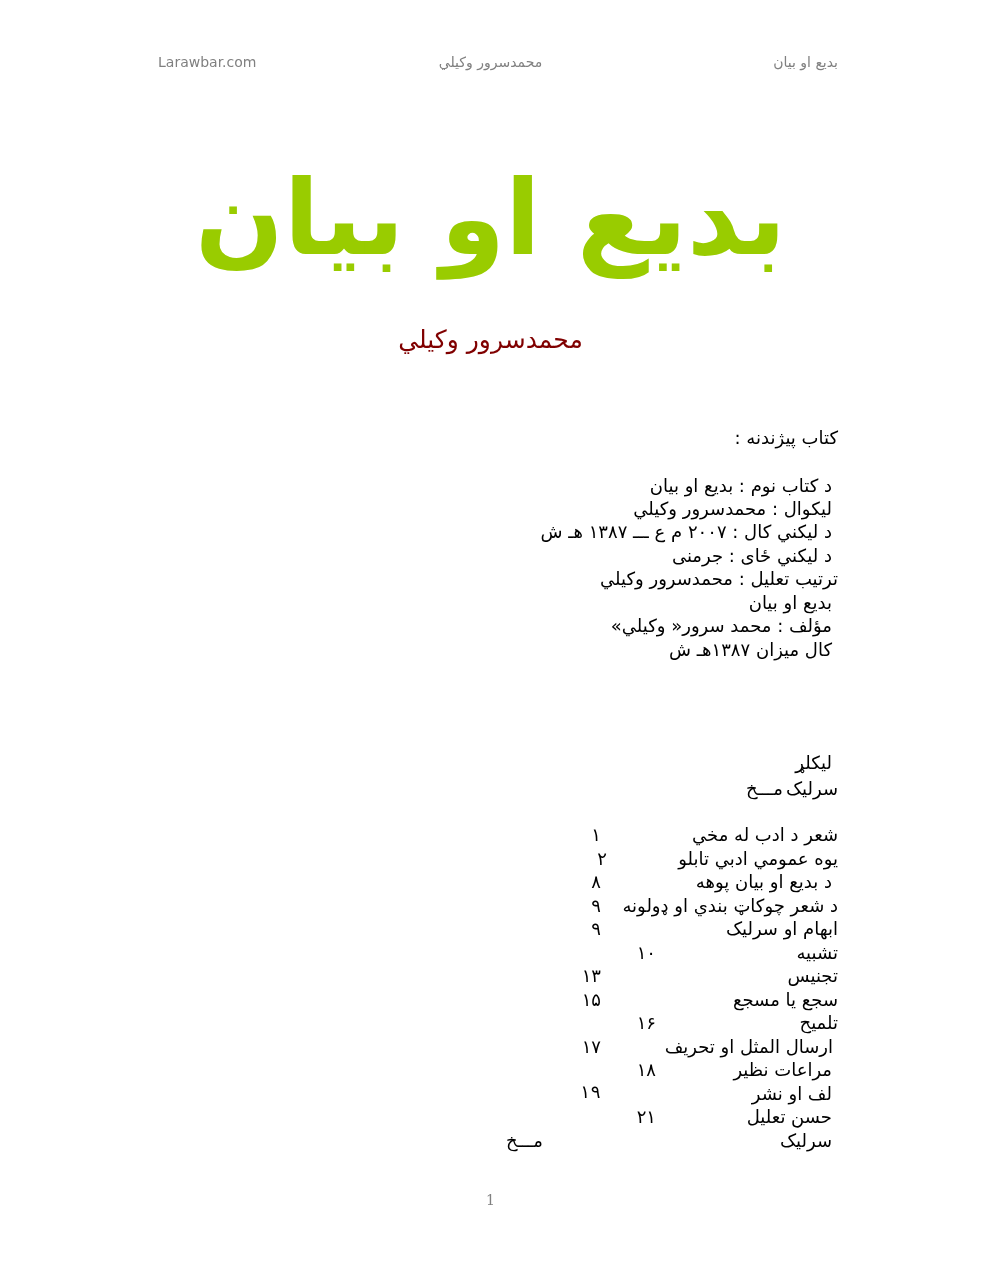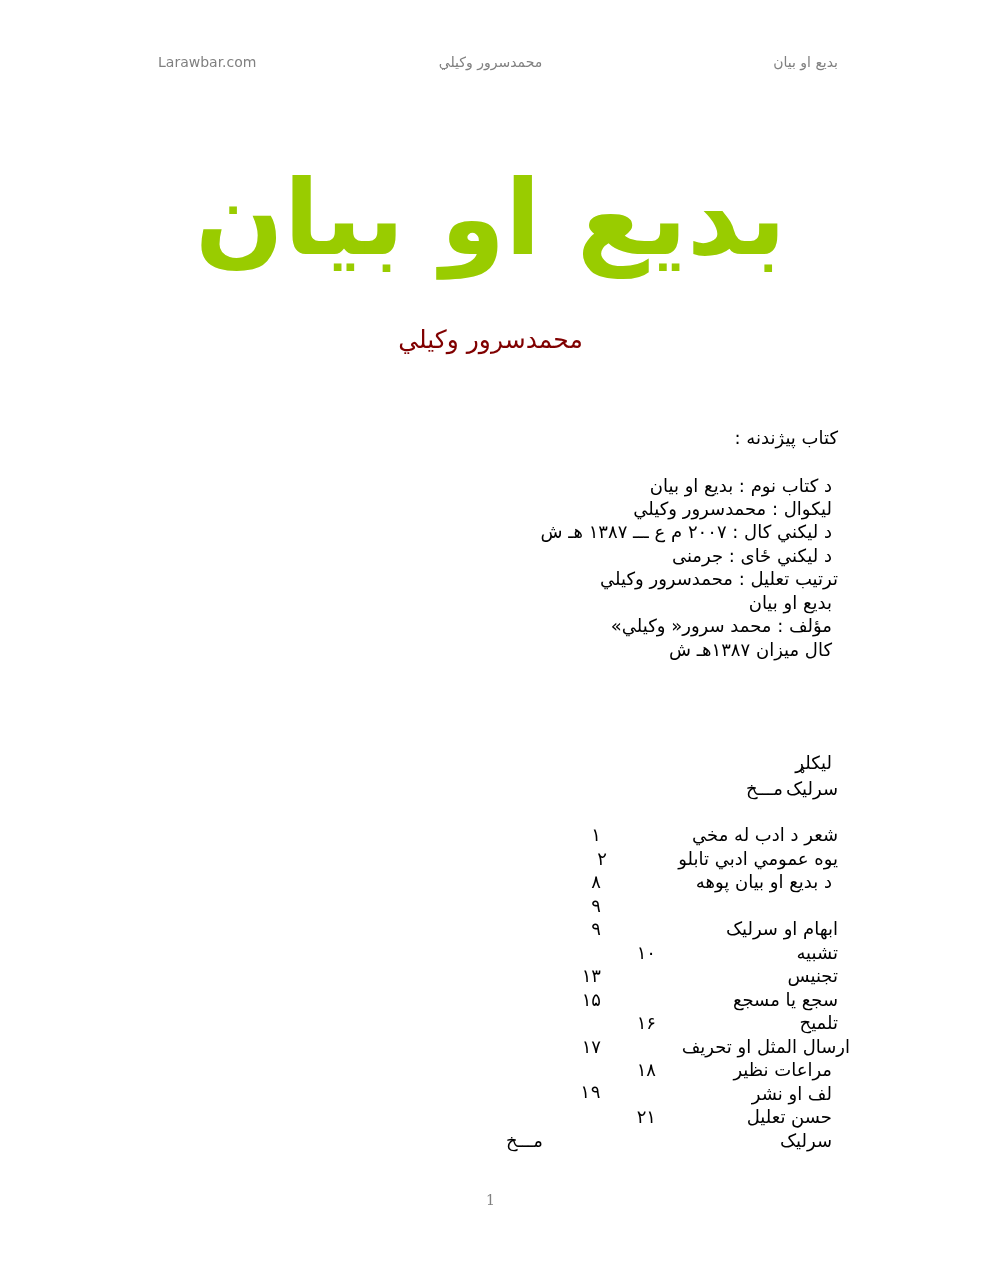--- a/index.html
+++ b/index.html
@@ -57,20 +57,21 @@
 </div>
 <div class="toc-row" style="left:0; right:0; top:847px;">
   <span class="toc-title" style="right:143px;">يوه عمومي ادبي تابلو</span>
   <span class="toc-page" style="right:374px;">۲</span>
 </div>
 <div class="toc-row" style="left:0; right:0; top:870px;">
   <span class="toc-title" style="right:149px;">د بديع او بيان پوهه</span>
   <span class="toc-page" style="right:380px;">۸</span>
 </div>
 <div class="toc-row" style="left:0; right:0; top:894px;">
+  <span class="toc-title" style="right:143px;">د شعر چوکاټ بندي او ډولونه</span>
   <span class="toc-page" style="right:380px;">۹</span>
 </div>
 <div class="toc-row" style="left:0; right:0; top:917px;">
   <span class="toc-title" style="right:143px;">ابهام او سرليک</span>
   <span class="toc-page" style="right:380px;">۹</span>
 </div>
 <div class="toc-row" style="left:0; right:0; top:941px;">
   <span class="toc-title" style="right:143px;">تشبيه</span>
   <span class="toc-page" style="right:325px;">۱۰</span>
 </div>
@@ -80,21 +81,21 @@
 </div>
 <div class="toc-row" style="left:0; right:0; top:988px;">
   <span class="toc-title" style="right:143px;">سجع يا مسجع</span>
   <span class="toc-page" style="right:380px;">۱۵</span>
 </div>
 <div class="toc-row" style="left:0; right:0; top:1011px;">
   <span class="toc-title" style="right:143px;">تلميح</span>
   <span class="toc-page" style="right:325px;">۱۶</span>
 </div>
 <div class="toc-row" style="left:0; right:0; top:1035px;">
-  <span class="toc-title" style="right:131px;">ارسال المثل او تحريف</span>
+  <span class="toc-title" style="right:148px;">ارسال المثل او تحريف</span>
   <span class="toc-page" style="right:380px;">۱۷</span>
 </div>
 <div class="toc-row" style="left:0; right:0; top:1058px;">
   <span class="toc-title" style="right:149px;">مراعات نظير</span>
   <span class="toc-page" style="right:325px;">۱۸</span>
 </div>
 <div class="toc-row" style="left:0; right:0; top:1082px;">
   <span class="toc-title" style="right:149px;">لف او نشر</span>
   <span class="toc-page" style="right:380px;font-family:Liberation Mono, monospace;">۱۹</span>
 </div>

